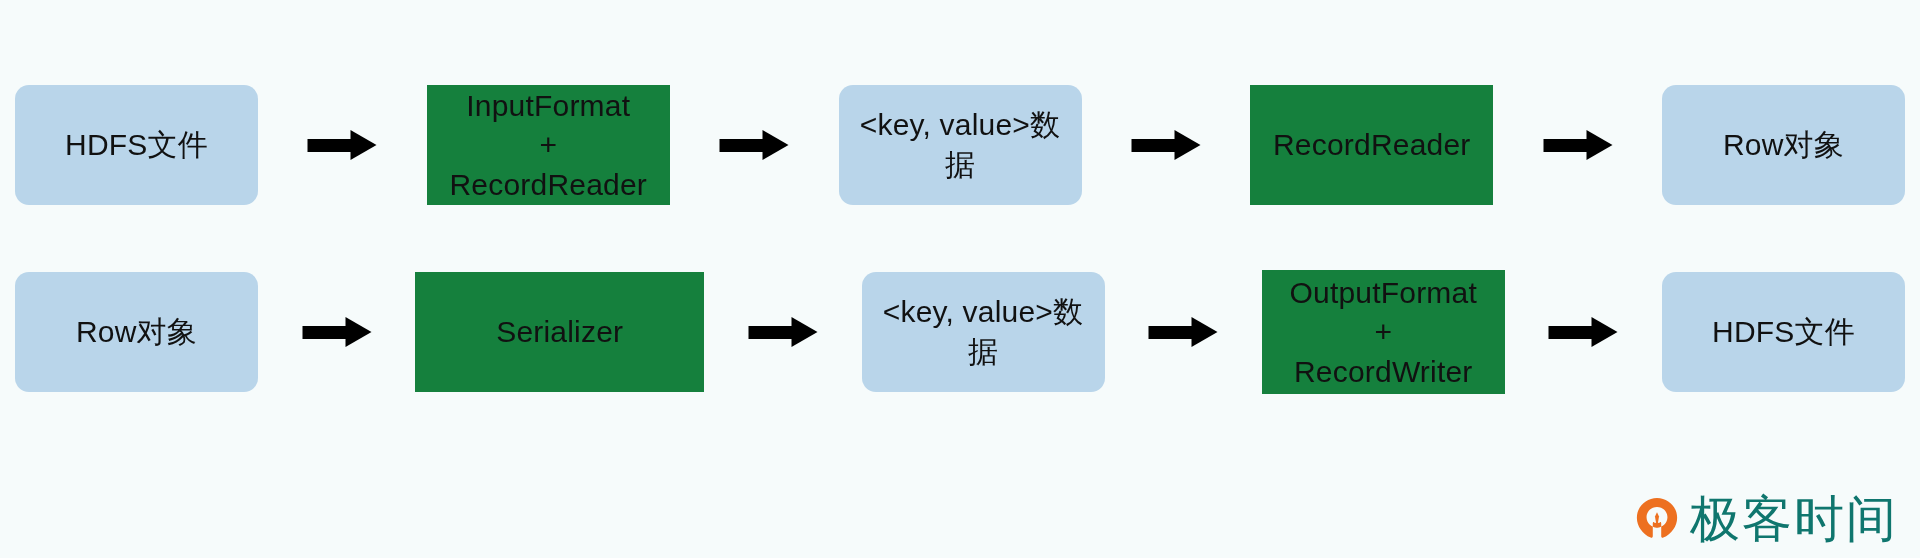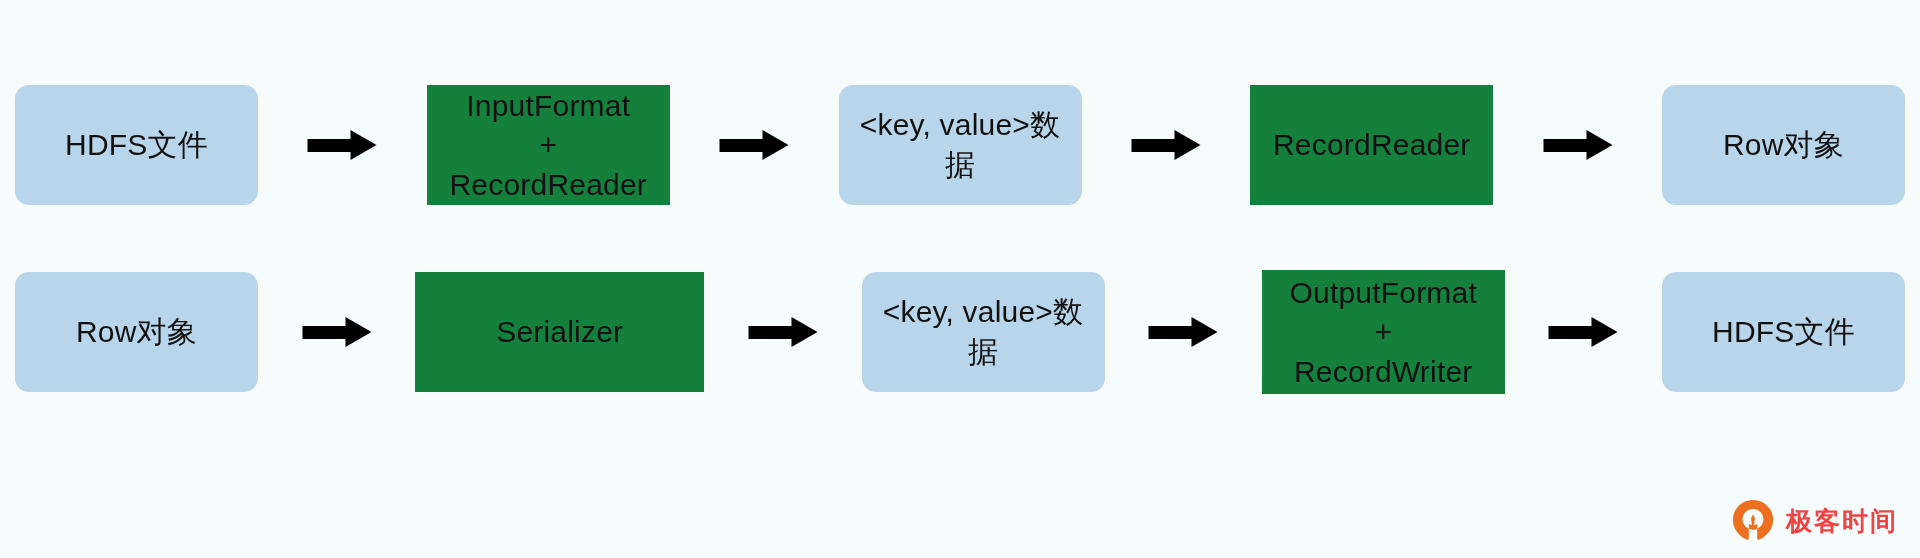--- a/index.html
+++ b/index.html
@@ -97,23 +97,23 @@
     display: flex;
     align-items: center;
     gap: 10px;
   }
   #watermark .mark-glyph {
     width: 46px;
     height: 46px;
     flex: 0 0 auto;
   }
   #watermark .mark-text {
-    font-size: 26px;
-    font-weight: bold;
-    color: #ef4444;
+    font-size: 50px;
+    font-weight: normal;
+    color: #0f766e;
     letter-spacing: 2px;
     line-height: 1;
   }
 </style>
 </head>
 <body>
 
 <div id="diagram">
 
   <div class="row row-1">

